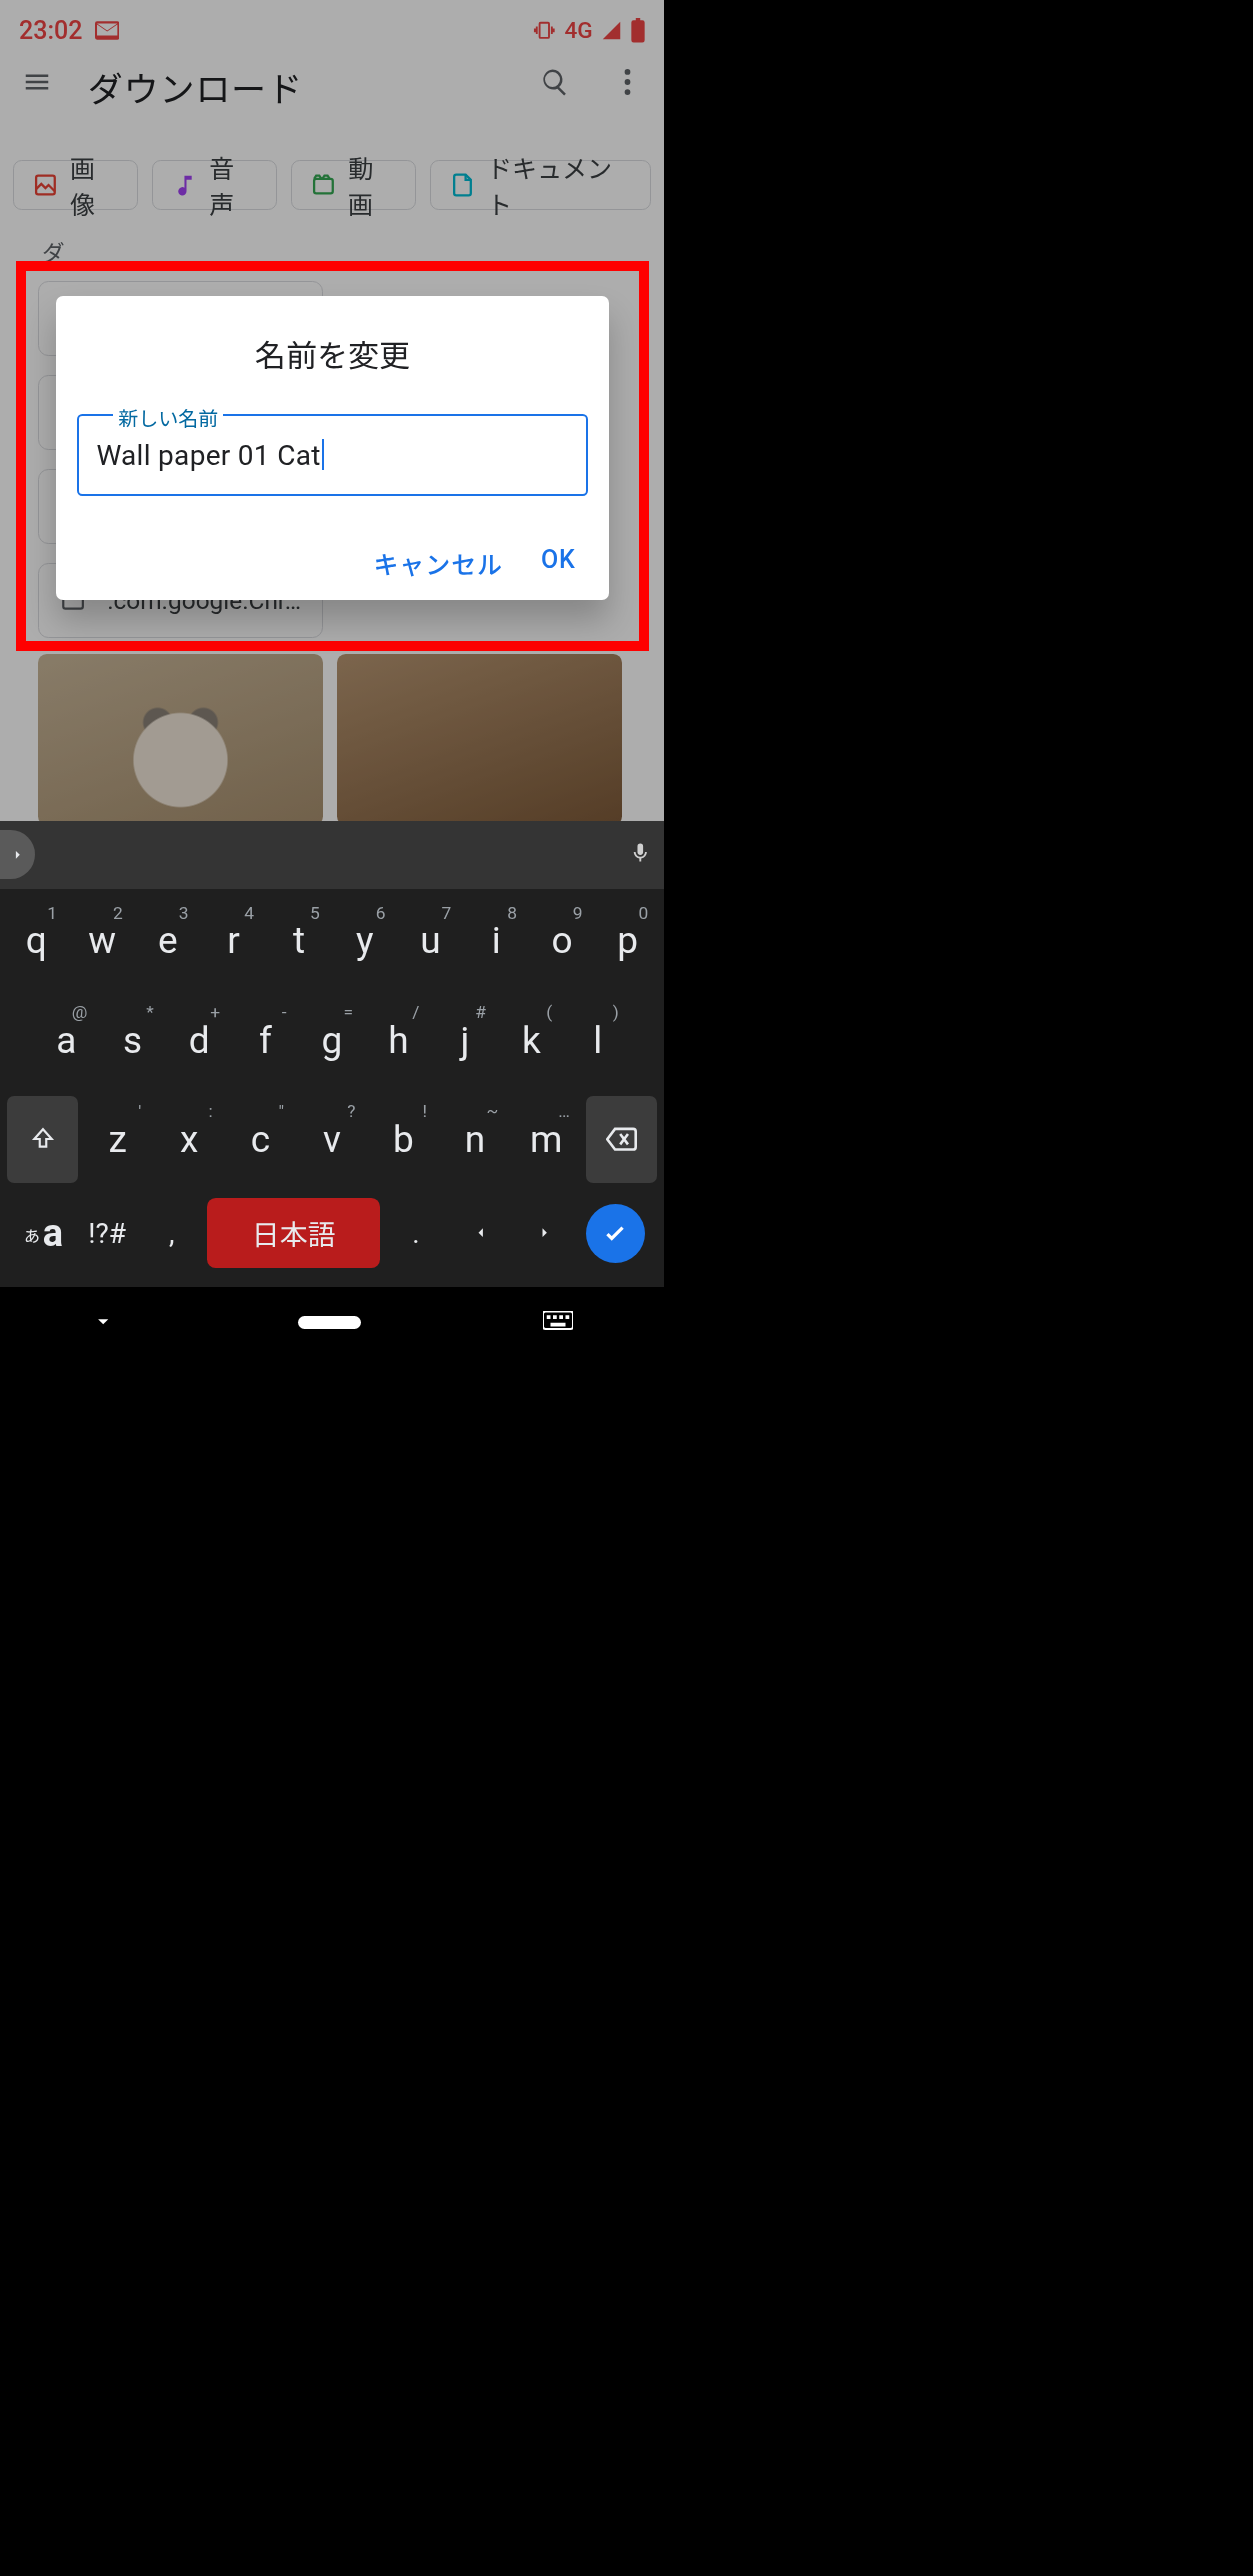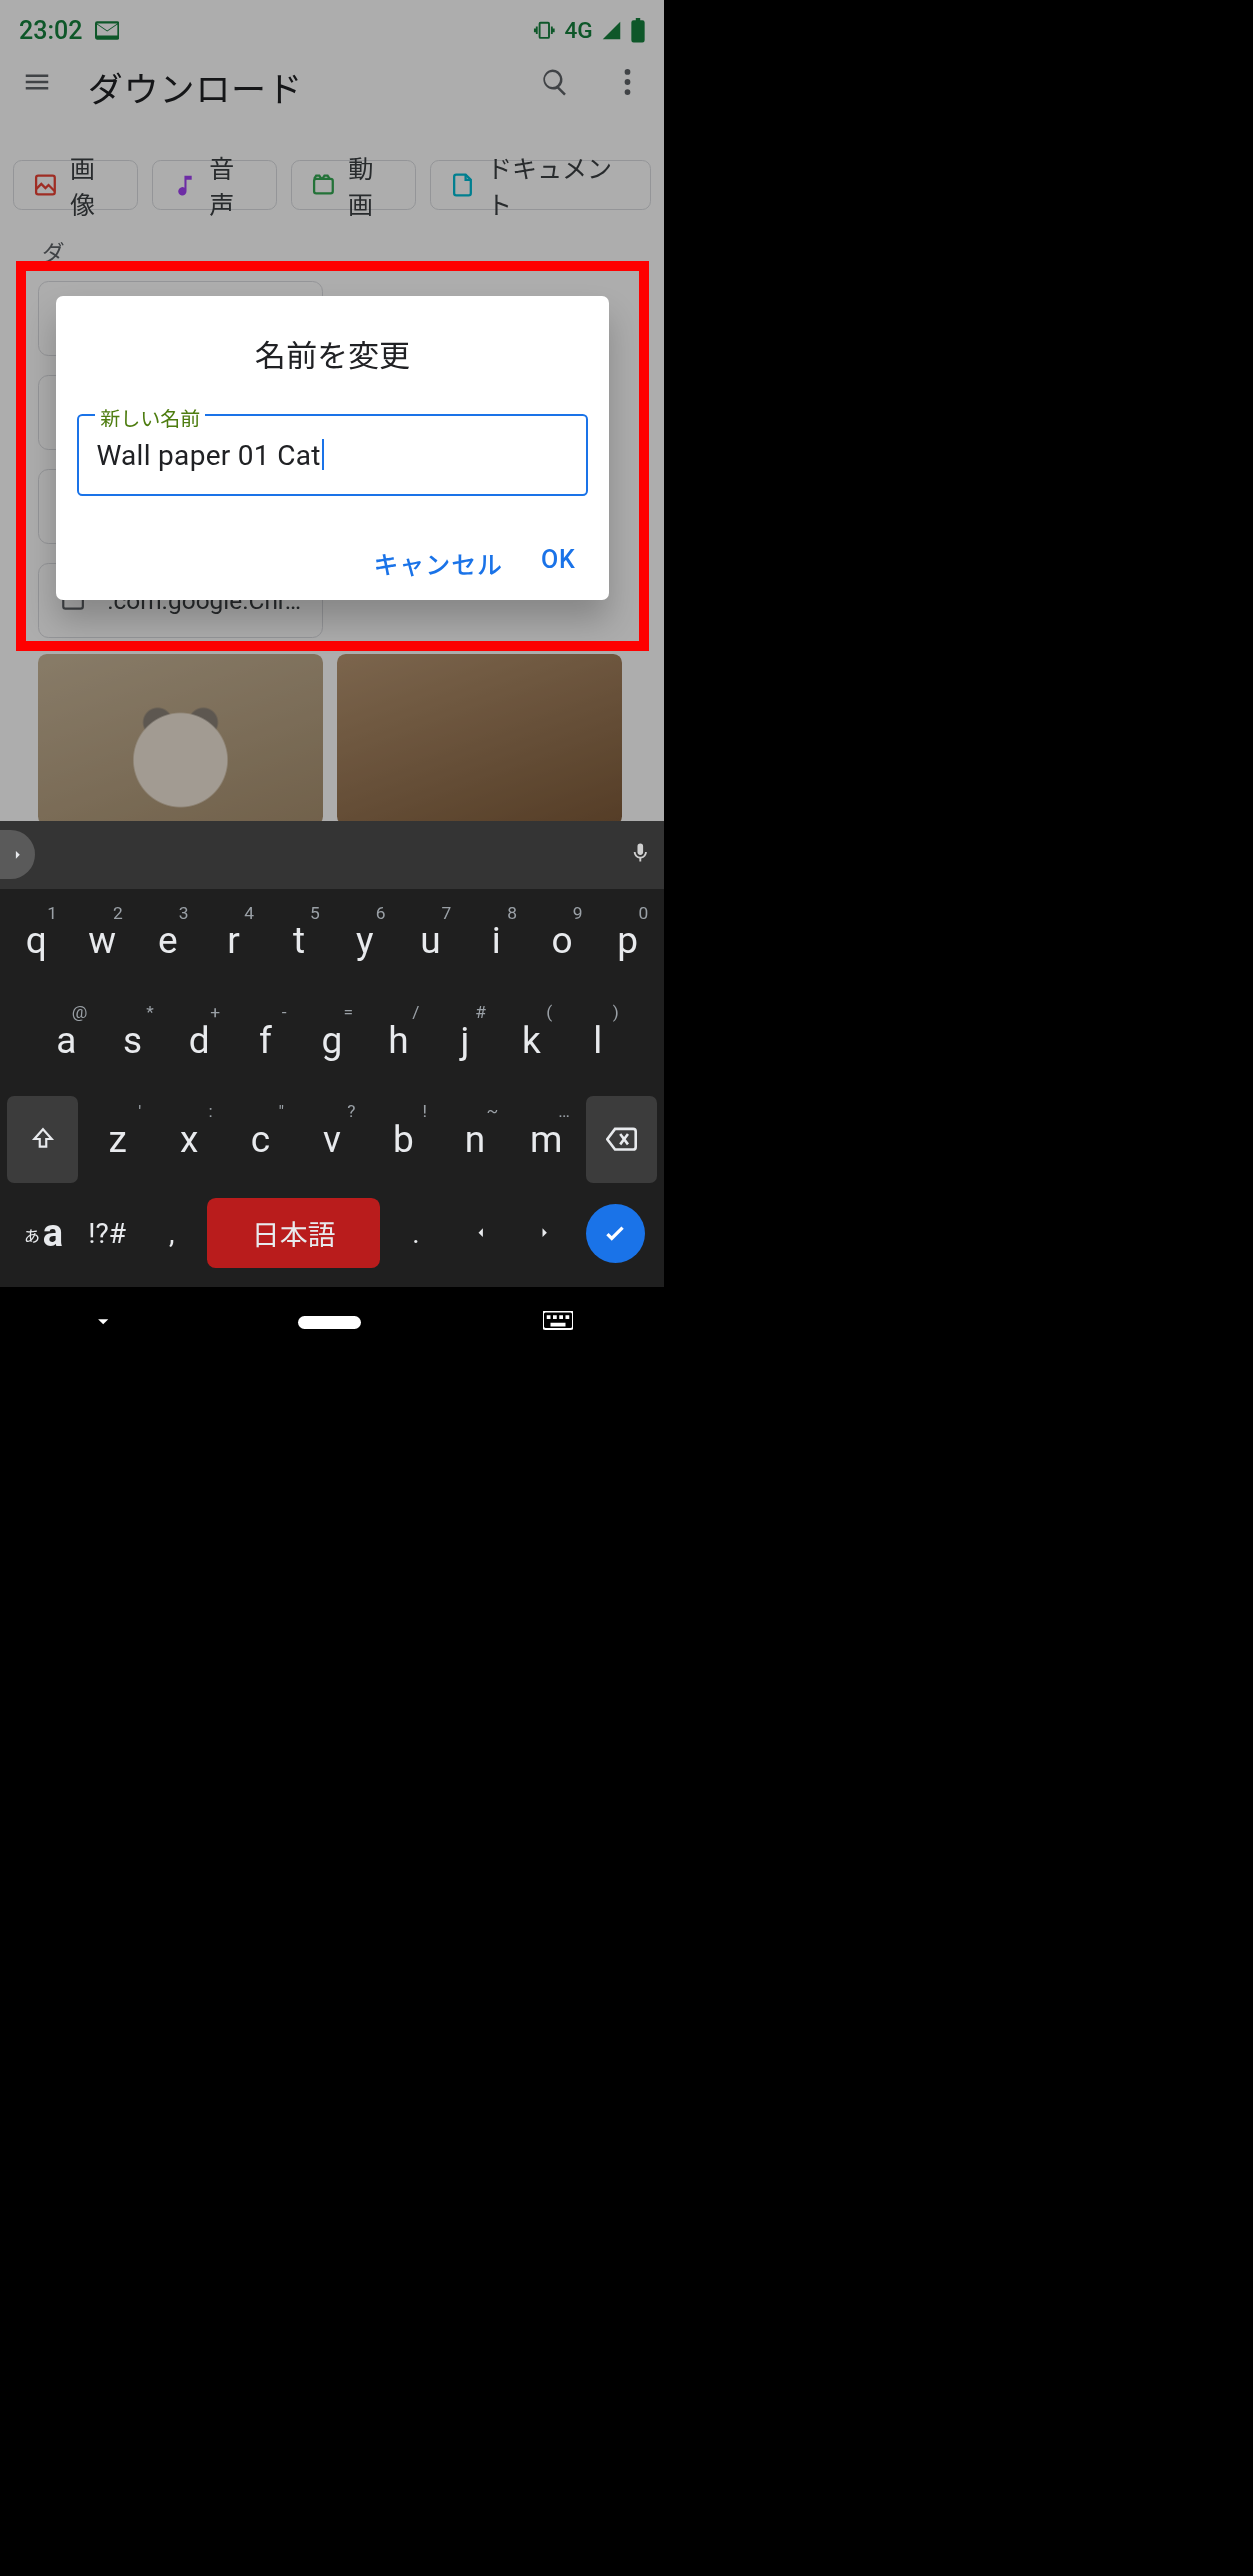--- a/index.html
+++ b/index.html
@@ -4,21 +4,21 @@
 <style>
 *{margin:0;padding:0;box-sizing:border-box;font-family:Roboto,"Noto Sans JP",sans-serif;-webkit-font-smoothing:antialiased}
 html,body{width:664px;height:1358px;overflow:hidden;background:#000}
 .screen{position:relative;width:664px;height:1358px;background:#fff}
 
 
 .app{position:absolute;inset:0;background:#fff}
 .scrim{position:absolute;inset:0;background:rgba(0,0,0,.32);pointer-events:none}
 
 
-.status{height:61px;display:flex;align-items:center;padding:0 19px;color:#15803d;font-size:25px;font-weight:500}
+.status{height:61px;display:flex;align-items:center;padding:0 19px;color:#ef4444;font-size:25px;font-weight:500}
 .status .right{margin-left:auto;display:flex;align-items:center;gap:8.7px}
 .status svg{display:block}
 
 
 .appbar{height:87px;display:flex;align-items:flex-start;padding:0 15.7px;gap:30px}
 .appbar .title{font-size:35px;color:#202124;letter-spacing:0.9px}
 .appbar .grow{flex:1}
 .iconbtn{width:42px;height:42px;display:flex;align-items:center;justify-content:center;color:#5f6368}
 
 
@@ -35,21 +35,21 @@
 .thumb.cat1::after{content:"";position:absolute;inset:0;background:radial-gradient(circle at 50% 62%, #efe5d8 0 26%, transparent 27%),radial-gradient(circle at 42% 40%,#8a8176 0 7%,transparent 8%),radial-gradient(circle at 58% 40%,#8a8176 0 7%,transparent 8%)}
 .thumb.cat2{background:linear-gradient(160deg,#b79672,#7d5a39)}
 
 
 .annot{position:absolute;border:10.4px solid #ff0000;left:15.7px;top:261px;width:633px;height:390px;pointer-events:none}
 
 
 .dialog{position:absolute;left:56px;top:296px;width:553px;background:#fff;border-radius:7px;box-shadow:0 21px 33px rgba(0,0,0,.22);padding:35px 21px 19px 21px}
 .dialog h2{font-size:31px;font-weight:400;text-align:center;color:#202124;margin-bottom:38px}
 .field{position:relative;border:2.6px solid #1a73e8;border-radius:5.2px;padding:22.6px 17.4px}
-.field label{position:absolute;top:-13px;left:16px;background:#fff;padding:0 5.2px;font-size:20px;color:#4d7c0f}
+.field label{position:absolute;top:-13px;left:34px;background:#fff;padding:0 5.2px;font-size:20px;color:#0369a1}
 .field .value{font-size:28px;color:#202124;letter-spacing:0.3px}
 .caret{display:inline-block;width:1.7px;height:31px;background:#1a73e8;vertical-align:-5.2px;margin-left:1.7px}
 .dlg-actions{display:flex;justify-content:flex-end;gap:38px;margin-top:49px;padding-right:12.2px}
 .dlg-actions span{font-size:25px;color:#1a73e8;font-weight:500;letter-spacing:0.9px}
 
 
 .kbd{position:absolute;left:0;right:0;bottom:71px;background:#1f1f1f;color:#e8eaed;padding-bottom:12.2px}
 .kbd-top{height:68px;background:#343434;display:flex;align-items:center;padding:0 12.2px}
 .kbd-top .expand{width:35px;height:49px;background:#5a5a5a;border-radius:0 24.4px 24.4px 0;display:flex;align-items:center;justify-content:center;margin-left:-12.2px}
 .kbd-top .mic{margin-left:auto;color:#cfcfcf}

